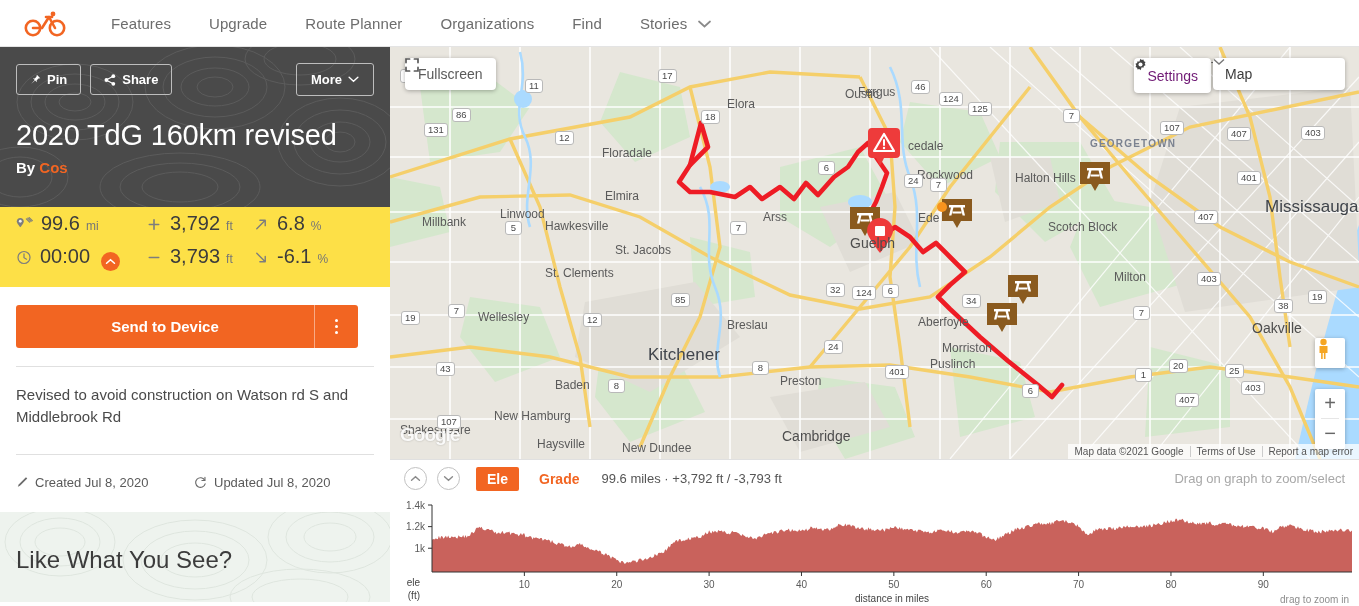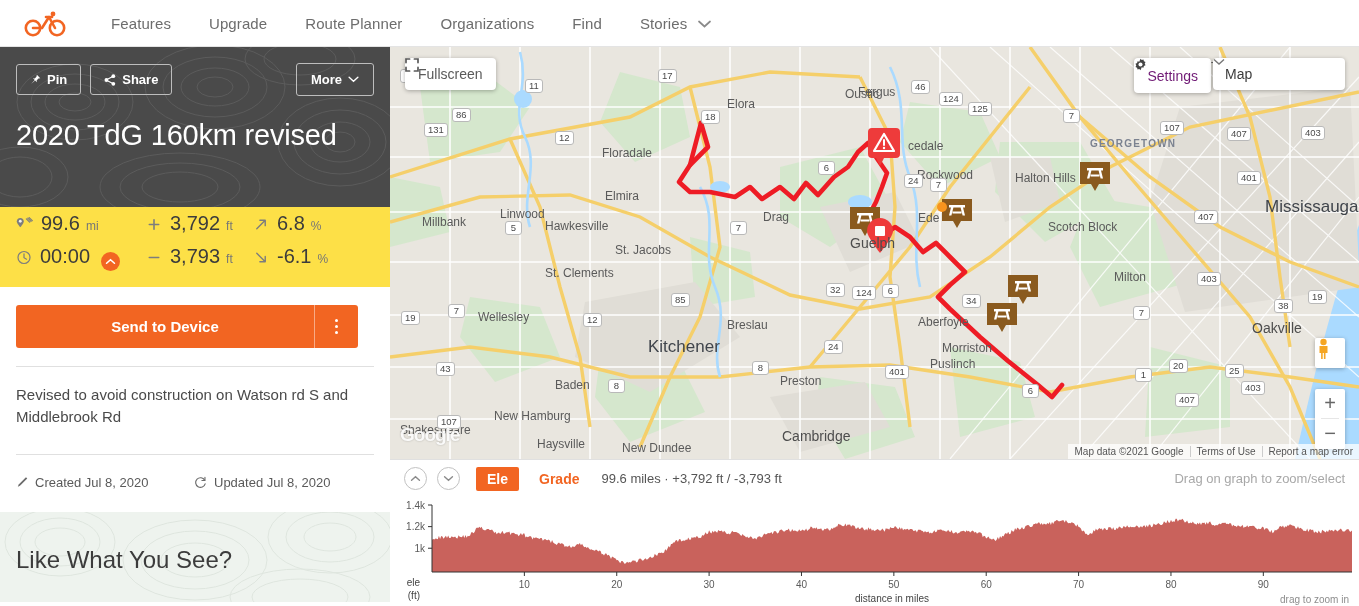--- a/index.html
+++ b/index.html
@@ -262,20 +262,24 @@
           <span>Share</span>
         </button>
         <button class="btn-ghost btn-more">
           <span>More</span>
           <svg width="11" height="7" viewBox="0 0 12 8">
             <path d="M1 1.5 L6 6 L11 1.5" fill="none" stroke="#fff" stroke-width="1.6" stroke-linecap="round"></path>
           </svg>
         </button>
       </div>
       <div class="hero-title">2020 TdG 160km revised</div>
+      <div class="hero-by">
+        <span>By</span>
+        <a>Cos</a>
+      </div>
     </div>
 
     <div class="stats">
       <div class="stat-row">
         <div class="stat s-dist">
           <span class="ic">
             <svg width="17" height="15" viewBox="0 0 18 16">
               <path d="M4.5 1 C2.3 1 .8 2.6 .8 4.6 C.8 7 4.5 11 4.5 11 C4.5 11 8.2 7 8.2 4.6 C8.2 2.6 6.7 1 4.5 1 Z" fill="#7d7d7d"></path>
               <circle cx="4.5" cy="4.5" r="1.5" fill="#f0f0f0"></circle>
               <path d="M11 2 L14.5 5.5 M12.5 1.2 L16 4.7 M14 .6 L17.3 3.9" stroke="#7d7d7d" stroke-width="1.3" stroke-linecap="round"></path>
@@ -505,29 +509,29 @@
         <div class="maplabel ml-town" style="left: 337px; top: 50px;">Elora</div>
         <div class="maplabel ml-town" style="left: 212px; top: 99px;">Floradale</div>
         <div class="maplabel ml-town" style="left: 215px; top: 142px;">Elmira</div>
         <div class="maplabel ml-town" style="left: 110px; top: 160px;">Linwood</div>
         <div class="maplabel ml-town" style="left: 32px; top: 168px;">Millbank</div>
         <div class="maplabel ml-town" style="left: 155px; top: 172px;">Hawkesville</div>
         <div class="maplabel ml-town" style="left: 225px; top: 196px;">St. Jacobs</div>
         <div class="maplabel ml-town" style="left: 155px; top: 219px;">St. Clements</div>
         <div class="maplabel ml-town" style="left: 88px; top: 263px;">Wellesley</div>
         <div class="maplabel ml-town" style="left: 337px; top: 271px;">Breslau</div>
-        <div class="maplabel ml-big" style="left: 258px; top: 290px;">Kitchener</div>
+        <div class="maplabel ml-big" style="left: 258px; top: 298px;">Kitchener</div>
         <div class="maplabel ml-town" style="left: 165px; top: 331px;">Baden</div>
         <div class="maplabel ml-town" style="left: 390px; top: 327px;">Preston</div>
         <div class="maplabel ml-town" style="left: 104px; top: 362px;">New Hamburg</div>
         <div class="maplabel ml-town" style="left: 10px; top: 376px;">Shakespeare</div>
         <div class="maplabel ml-town" style="left: 147px; top: 390px;">Haysville</div>
         <div class="maplabel ml-town" style="left: 232px; top: 394px;">New Dundee</div>
         <div class="maplabel ml-city" style="left: 392px; top: 381px;">Cambridge</div>
-        <div class="maplabel ml-town" style="left: 373px; top: 163px;">Drag</div>
+        <div class="maplabel ml-town" style="left: 373px; top: 163px;">Arss</div>
         <div class="maplabel ml-city" style="left: 460px; top: 188px;">Guelph</div>
         <div class="maplabel ml-town" style="left: 518px; top: 92px;">cedale</div>
         <div class="maplabel ml-town" style="left: 527px; top: 121px;">Rockwood</div>
         <div class="maplabel ml-town" style="left: 528px; top: 164px;">Ede</div>
         <div class="maplabel ml-town" style="left: 625px; top: 124px;">Halton Hills</div>
         <div class="maplabel ml-cap" style="left: 700px; top: 91px;">GEORGETOWN</div>
         <div class="maplabel ml-town" style="left: 658px; top: 173px;">Scotch Block</div>
         <div class="maplabel ml-town" style="left: 724px; top: 223px;">Milton</div>
         <div class="maplabel ml-big" style="left: 875px; top: 150px;">Mississauga</div>
         <div class="maplabel ml-city" style="left: 862px; top: 273px;">Oakville</div>

